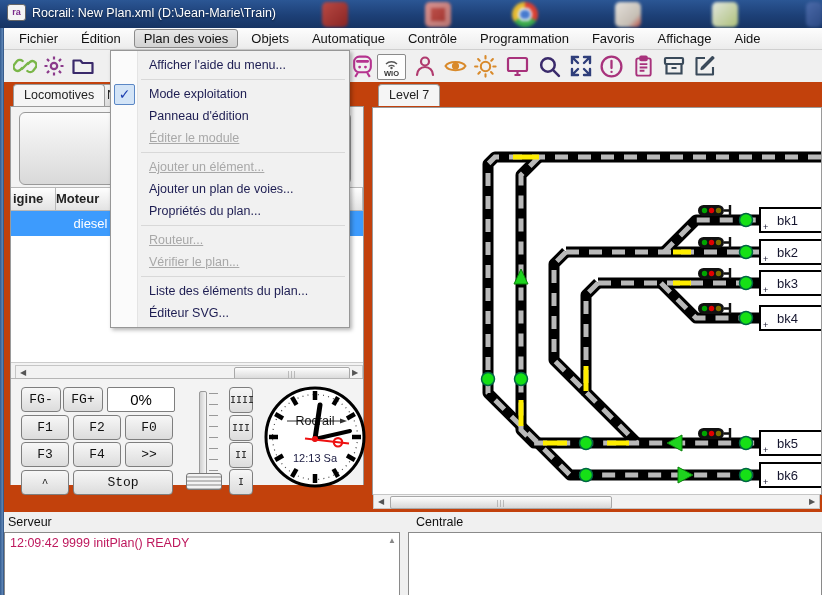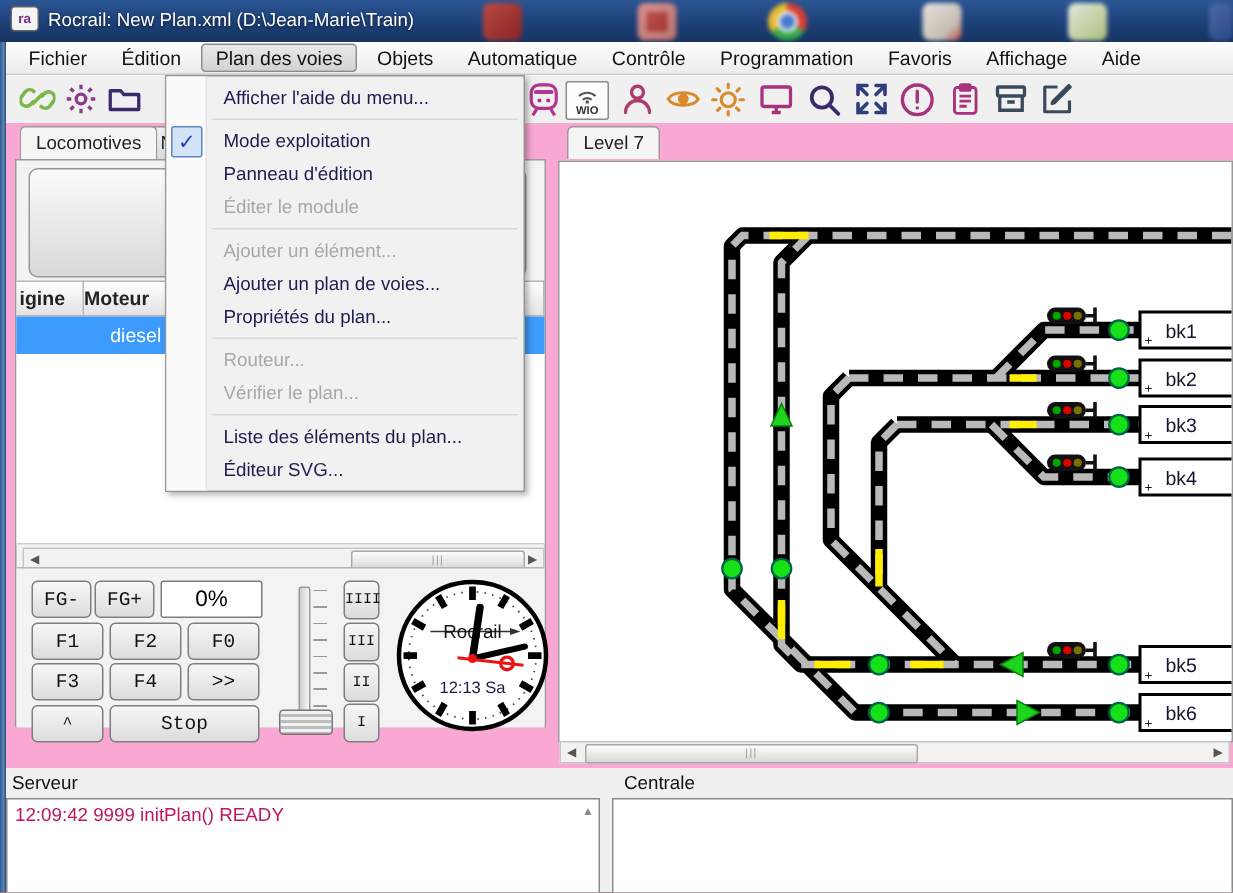--- a/index.html
+++ b/index.html
@@ -19,21 +19,21 @@
   .menubar{position:absolute;left:0;top:28px;width:822px;height:22px;
     background:linear-gradient(180deg,#fdfdfd,#ececec);border-bottom:1px solid #cfcfcf;
     display:flex;align-items:center;padding-left:9px;box-sizing:border-box;gap:3px;}
   .mb-item{font-size:13px;color:#121212;padding:1px 9px;border:1px solid transparent;border-radius:3px;}
   .mb-item.active{background:linear-gradient(180deg,#e9e9e9,#d2d2d2);border:1px solid #8b8b8b;}
   
   .toolbar{position:absolute;left:0;top:50px;width:822px;height:32px;background:#f0f0f0;font-weight:bold;}
   .tb-btn{position:absolute;top:3px;width:26px;height:26px;display:flex;align-items:center;justify-content:center;}
   .wio-box{border:1px solid #8a8a8a;background:#fdfdfd;border-radius:2px;width:27px;height:24px;top:4px;}
   
-  .main{position:absolute;left:0;top:82px;width:822px;height:430px;background:#f9a8d4;}
+  .main{position:absolute;left:0;top:82px;width:822px;height:430px;background:#c2410c;}
   .left-edge{position:absolute;left:0;top:28px;width:4px;height:567px;
     background:linear-gradient(90deg,#335a8e,#5d85b5 60%,#27497a);}
   
   .lpanel{position:absolute;left:4px;top:0;width:364px;height:430px;}
   .tab{position:absolute;top:2px;height:21px;padding:0 10px;font-size:12.5px;line-height:21px;
     border:1px solid #9a9a9a;border-bottom:none;border-radius:4px 4px 0 0;color:#222;}
   .tab.active{background:#f5f5f5;z-index:2;}
   .tab.inactive{background:linear-gradient(180deg,#f1f1f1,#dcdcdc);}
   .lcontent{position:absolute;left:6px;right:4px;top:24px;height:377px;border:1px solid #9a9a9a;background:#f3f3f3;}
   .locimg{position:absolute;left:8px;top:5px;width:330px;height:71px;border:1px solid #999;border-radius:6px;
@@ -68,21 +68,21 @@
   .statusbar{position:absolute;left:0;top:512px;width:822px;height:83px;background:#f0f0f0;}
   .stat-label{position:absolute;top:3px;font-size:12.5px;color:#111;}
   .stat-box{position:absolute;top:20px;height:75px;background:#fff;border:1px solid #8a8a8a;box-sizing:border-box;}
   .log-line{position:absolute;left:5px;top:3px;font-size:12.5px;color:#be185d;}
   .mini-up{position:absolute;right:3px;top:3px;font-size:8px;color:#888;}
   
   .menu{position:absolute;left:110px;top:50px;width:238px;background:#f1f1f1;border:1px solid #979797;
     box-shadow:2px 2px 4px rgba(0,0,0,.3);z-index:50;padding:3px 0;}
   .menu-gutter{position:absolute;left:0;top:0;bottom:0;width:26px;background:#fbfbfb;border-right:1px solid #e4e4e4;}
   .mi{position:relative;height:22px;line-height:22px;padding-left:38px;font-size:12.5px;color:#1d1d52;}
-  .mi.disabled{color:#a8a8a8;}
+  .mi.disabled{color:#a8a8a8;text-decoration:underline;}
   .msep{height:1px;background:#d8d8d8;margin:3px 4px 3px 30px;}
   .mi .checkbox{position:absolute;left:3px;top:1px;width:19px;height:19px;border:1px solid #5b87c5;
     background:#d3e4f7;border-radius:2px;color:#1d3fb0;font-size:14px;line-height:19px;text-align:center;padding-left:0;}
   svg text{font-family:"Liberation Sans","DejaVu Sans",sans-serif;}
 </style>
 </head>
 <body>
 
 <div class="screen">
 

